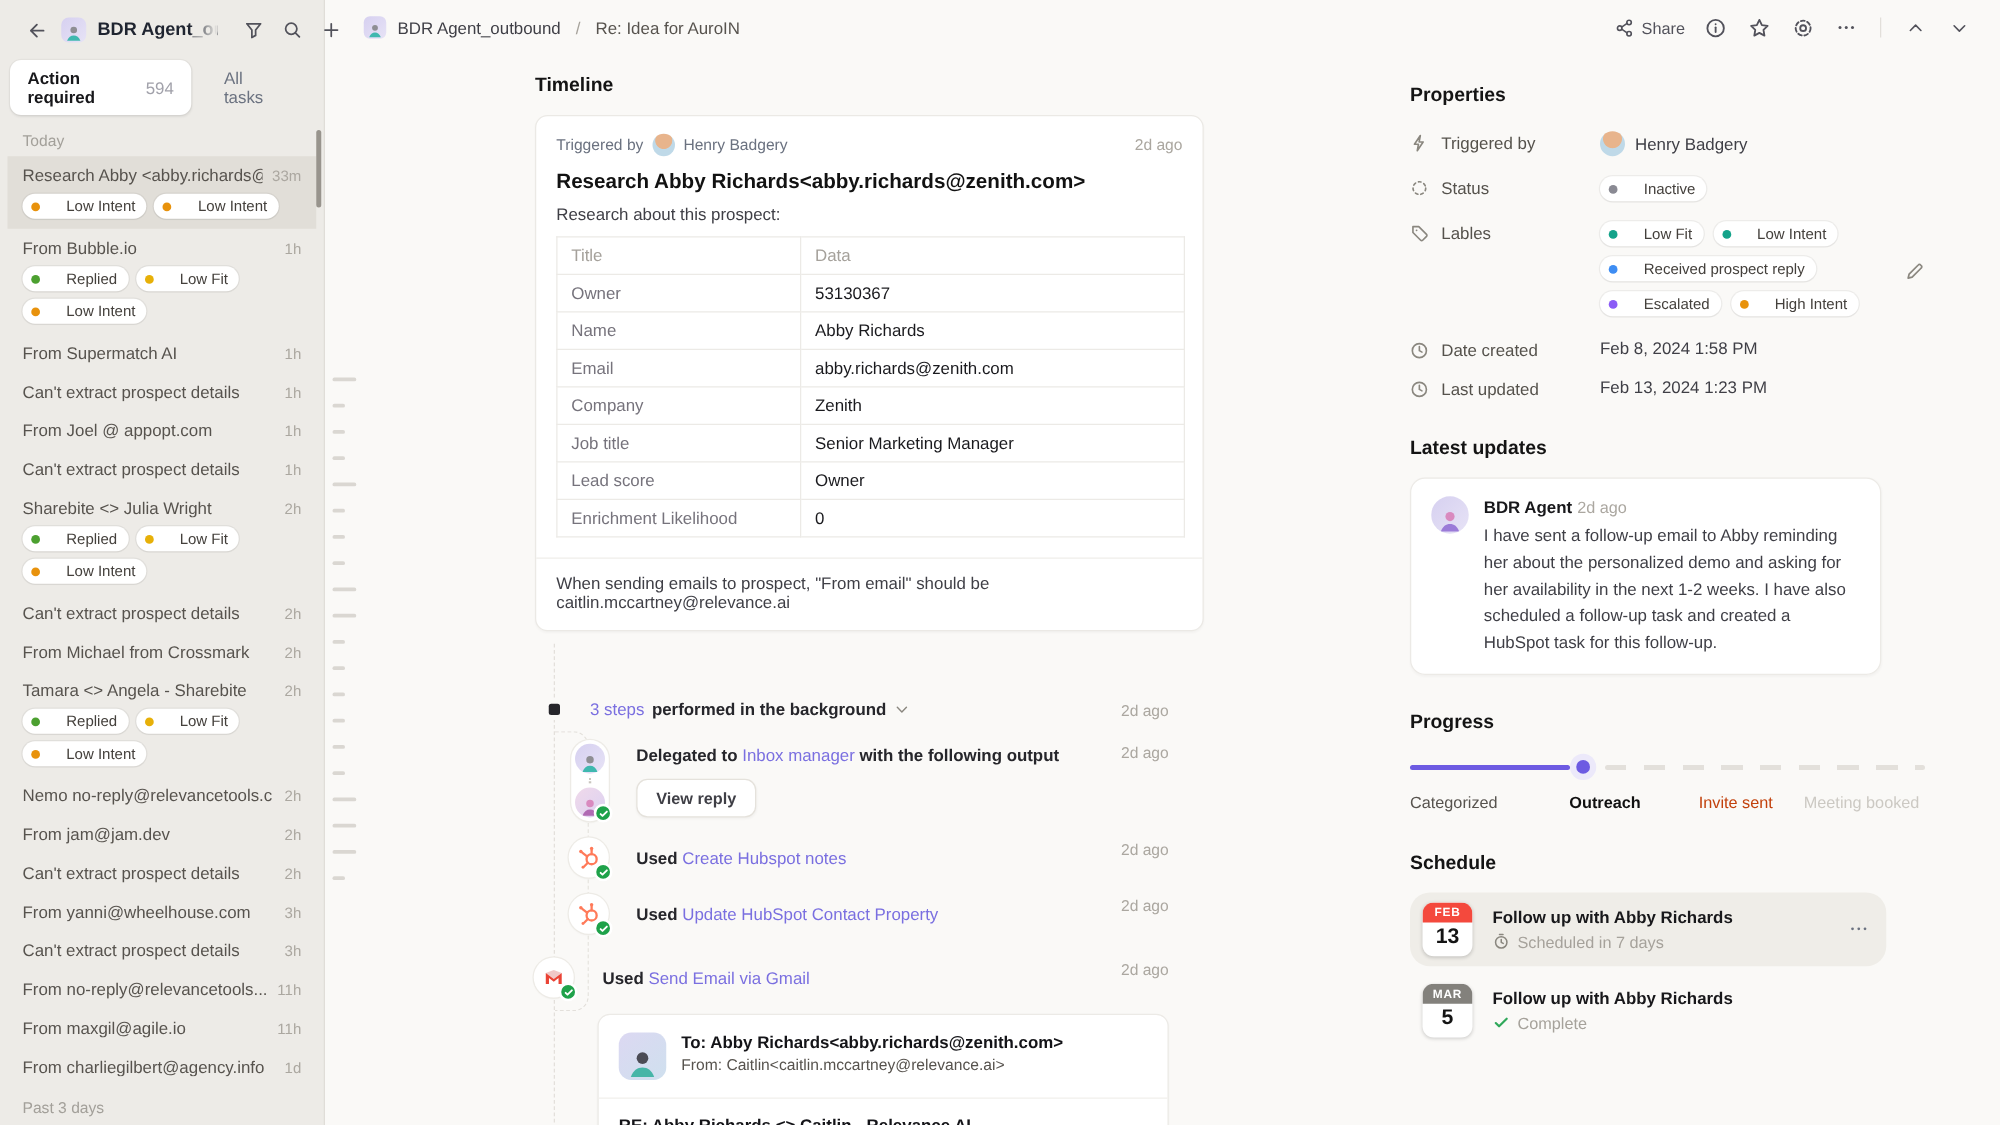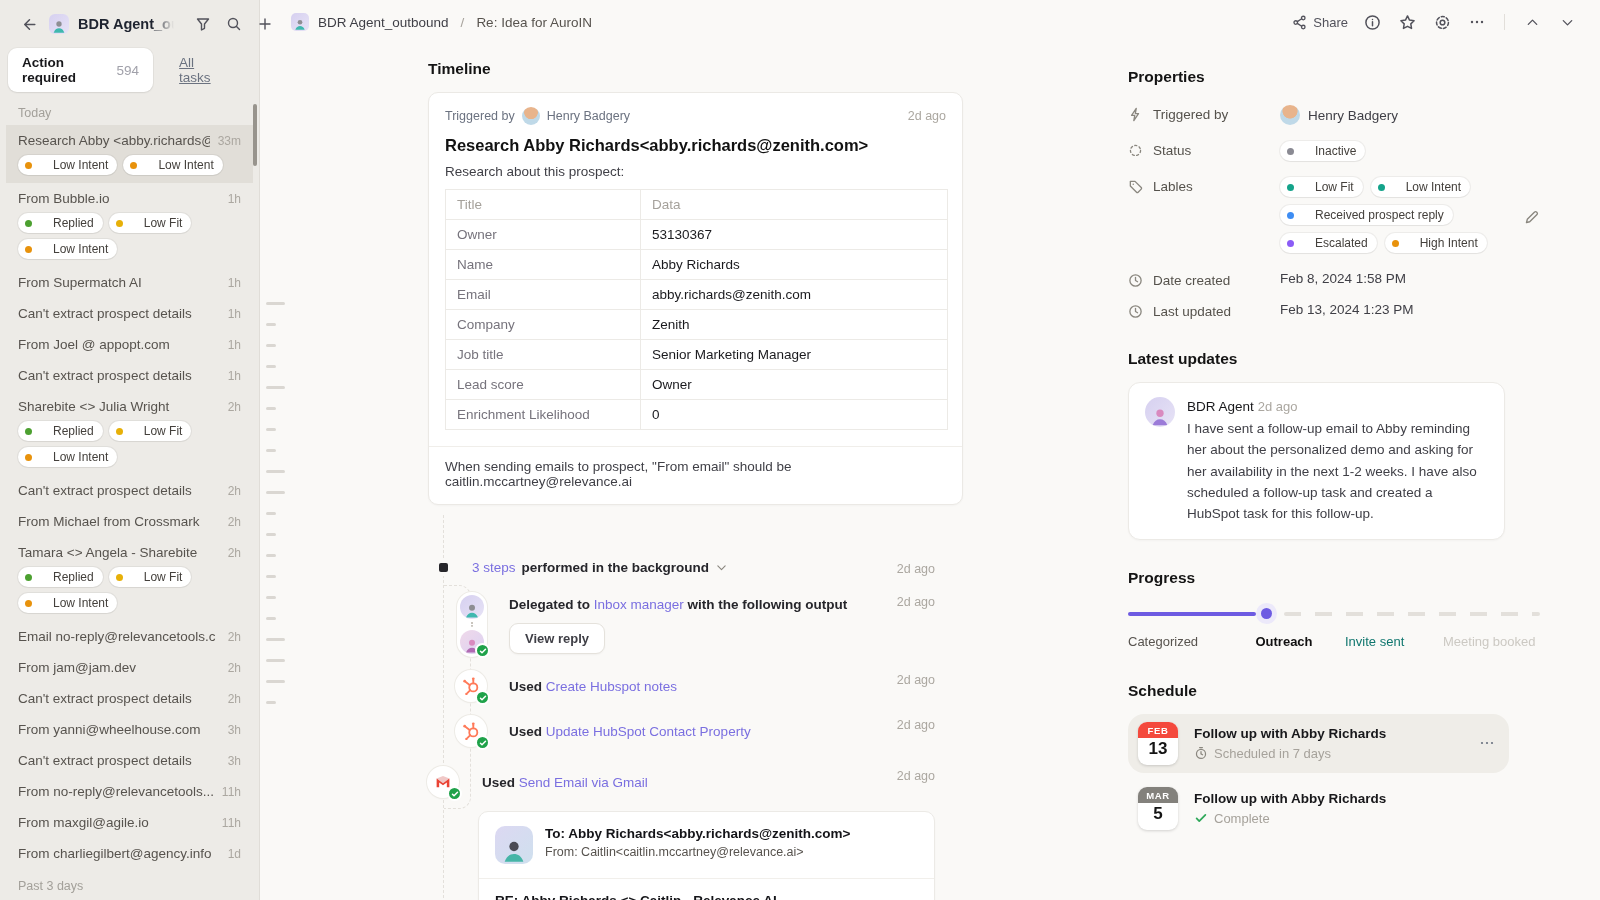--- a/index.html
+++ b/index.html
@@ -17,21 +17,21 @@
   .sb-top .spacer{flex:1}
   .iconbtn{width:22px;height:22px;display:flex;align-items:center;justify-content:center;flex:none}
   .avatar{border-radius:6px;overflow:hidden;display:flex;align-items:flex-end;justify-content:center;flex:none}
   .av-agent{background:linear-gradient(135deg,#D6D0F0,#E7E3F6)}
   .av-henry{border-radius:50%;background:radial-gradient(circle at 50% 30%,#E8B48C 0 42%,#BFD9E8 46%)}
   .av-caitlin{background:linear-gradient(135deg,#F0D9EA,#DCD2F2)}
   .av-abby{background:linear-gradient(135deg,#DCD8F2,#CFE0EE)}
   .sb-tabs{display:flex;align-items:center;margin:4px 8px 2px;}
   .tab-active{background:#fff;border-radius:9px;padding:7px 14px;font-weight:700;font-size:13.5px;color:#18181B;box-shadow:0 1px 2px rgba(0,0,0,.07),0 0 0 1px rgba(0,0,0,.03);display:flex;gap:6px;align-items:center}
   .tab-active .count{color:#A1A1AA;font-weight:400}
-  .tab-plain{color:#6B7280;font-size:13.5px;padding:7px 26px;text-decoration:underline;}
+  .tab-plain{color:#6B7280;font-size:13.5px;padding:7px 26px;}
   .sb-list{padding:2px 0 0}
   .sb-section{color:#A3A09A;font-size:12.5px;padding:10px 18px 5px;}
   .sb-item{margin:0 6px;padding:8px 12px 8px 12px;border-radius:0;}
   .sb-item.selected{background:#E1DED8;}
   .sb-item .row{display:flex;align-items:baseline}
   .sb-item .t{flex:1;font-size:13.5px;color:#57534E;white-space:nowrap;overflow:hidden;text-overflow:clip}
   .sb-item .tm{font-size:12px;color:#ABA7A0;margin-left:8px;flex:none}
   .badges{display:flex;gap:6px;margin-top:7px;flex-wrap:wrap}
   .badge{background:#fff;border-radius:999px;padding:3px 9px 3px 7px;font-size:12px;color:#44403C;display:inline-flex;align-items:center;gap:21px;box-shadow:0 0 0 1px rgba(0,0,0,.05),0 1px 1px rgba(0,0,0,.04)}
   .dot{width:7px;height:7px;border-radius:50%;flex:none}
@@ -100,32 +100,32 @@
   
   .rpanel{position:absolute;left:1128px;top:60px;width:412px}
   .rpanel .h2{margin:0}
   .prop-row{display:flex;align-items:flex-start;font-size:13.5px}
   .plabel{width:152px;display:flex;align-items:center;gap:10px;color:#55524C;flex:none;padding-top:2px}
   .pvalue{display:flex;align-items:center;gap:8px;color:#3F3F46;flex:1}
   .wrapbadges{display:flex;flex-wrap:wrap;gap:8px;width:232px}
   .pencil{margin-left:auto;padding-top:3px}
   .update-card{margin-top:14px;background:#fff;border:1px solid #ECEAE6;border-radius:12px;padding:14px 16px;display:flex;gap:12px;width:377px;box-shadow:0 1px 2px rgba(0,0,0,.03)}
   .update-card .avatar{width:30px;height:30px;border-radius:50%;flex:none}
-  .uauthor{font-size:13.5px;font-weight:400;color:#18181B}
+  .uauthor{font-size:13.5px;font-weight:700;color:#18181B}
   .utime{font-size:13px;color:#ABA7A0;font-weight:400;margin-left:4px}
   .ubody{font-size:13.5px;color:#3F3F46;line-height:1.58;margin-top:3px}
   .ptrack{display:flex;align-items:center;margin-top:20px;height:14px}
   .psolid{width:128px;height:4px;border-radius:4px;background:#6D5BE2}
   .pdot{width:11px;height:11px;border-radius:50%;background:#6D5BE2;margin-left:5px;box-shadow:0 0 0 5px #ECE9FA;flex:none}
   .pdash{flex:1;height:4px;margin-left:12px;background:repeating-linear-gradient(90deg,#E3E0DB 0 17px,transparent 17px 31px);border-radius:4px}
   .plabels{position:relative;margin-top:13px;height:18px;font-size:13px}
   .plabels span{position:absolute;top:0;white-space:nowrap}
   .pl0{left:0;color:#57534E}
   .pl1{left:156px;transform:translateX(-50%);color:#111;font-weight:700}
-  .pl2{left:217px;color:#0f766e}
+  .pl2{left:231px;color:#c2410c}
   .pl3{left:315px;color:#CCC9C3}
   .sched{margin-top:14px}
   .sched-item{display:flex;align-items:center;gap:16px;padding:8px 14px 8px 10px;border-radius:16px;width:381px}
   .sched-item.active{background:#EFEDE8}
   .cal{width:40px;height:43px;background:#fff;border-radius:9px;box-shadow:0 1px 3px rgba(0,0,0,.16);overflow:hidden;text-align:center;flex:none}
   .cal-m{font-size:9.5px;font-weight:700;color:#fff;letter-spacing:.6px;padding:3px 0 2px}
   .cal-m.red{background:#F4493D}.cal-m.gray{background:#83817C}
   .cal-d{font-size:17px;font-weight:700;color:#141414;padding-top:1px}
   .stitle{font-size:13.5px;font-weight:700;color:#18181B}
   .sstat{display:flex;align-items:center;gap:6px;margin-top:5px;font-size:13px;color:#A6A29B}
@@ -282,21 +282,21 @@
             <em>Low Fit</em>
           </span>
         <span class="badge">
             <i class="dot orange"></i>
             <em>Low Intent</em>
           </span>
       </div>
     </div>
     <div class="sb-item">
         <div class="row">
-          <span class="t">Email no-reply@relevancetools.c</span>
+          <span class="t">Nemo no-reply@relevancetools.c</span>
           <span class="tm">2h</span>
         </div>
       </div>
     <div class="sb-item">
         <div class="row">
           <span class="t">From jam@jam.dev</span>
           <span class="tm">2h</span>
         </div>
       </div>
     <div class="sb-item">

